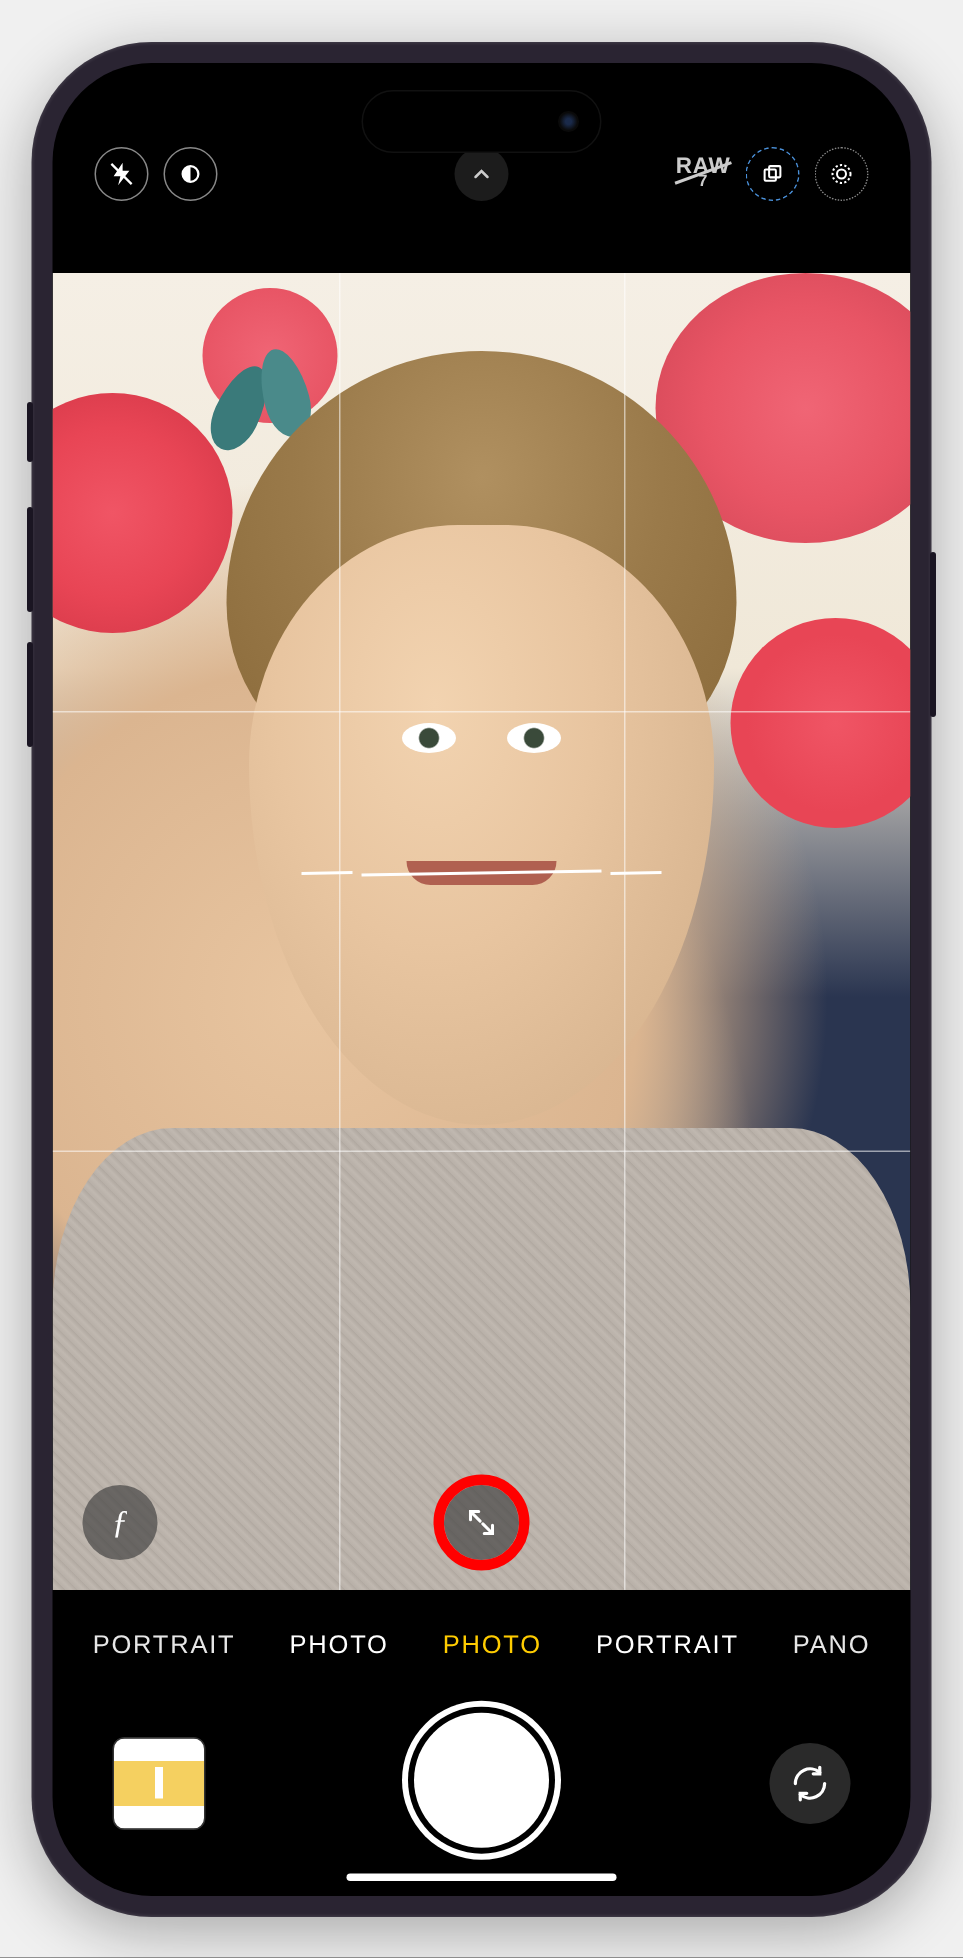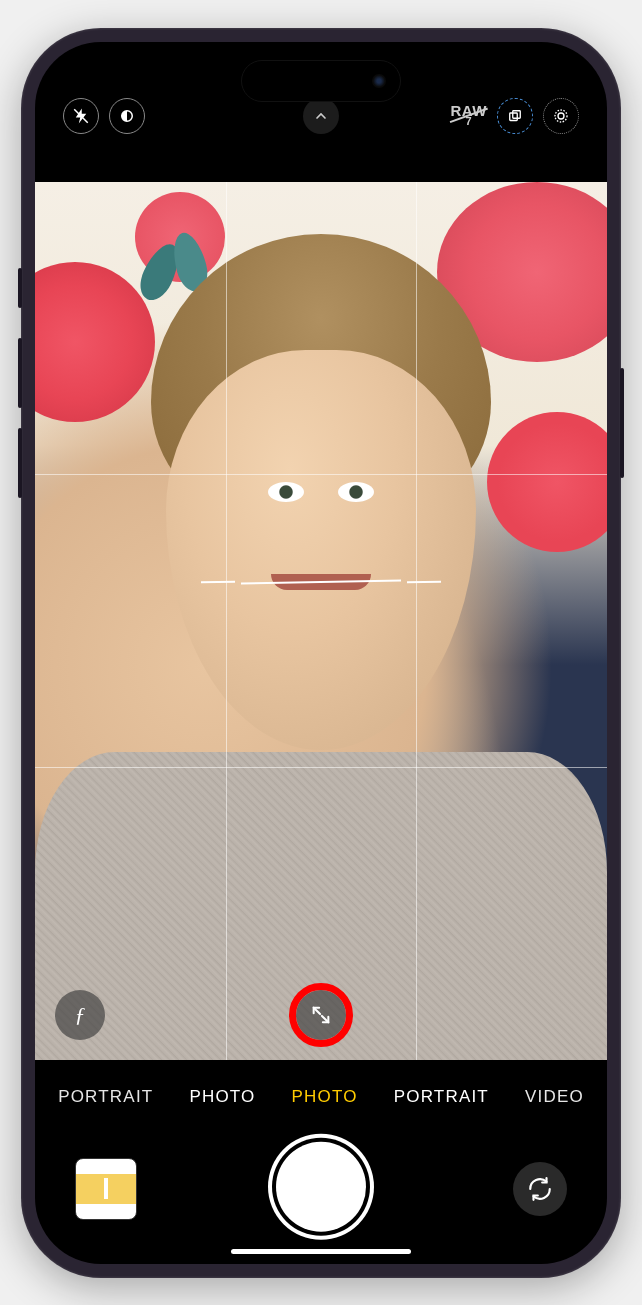--- a/index.html
+++ b/index.html
@@ -395,21 +395,21 @@
         </span>
       </div>
       <div class="annotate-ring"></div>
     </div>
 
     <div class="mode-row">
       <span class="mode edge-l">PORTRAIT</span>
       <span class="mode">PHOTO</span>
       <span class="mode selected">PHOTO</span>
       <span class="mode">PORTRAIT</span>
-      <span class="mode edge-r">VIDEO</span>
+      <span class="mode edge-r">PANO</span>
     </div>
 
     <div class="bottom-row">
       <div class="thumb"></div>
       <div class="shutter"></div>
       <div class="flip">
         <span>
           <svg width="26" height="26" viewBox="0 0 24 24" fill="none" stroke="#fff" stroke-width="2" stroke-linecap="round">
             <path d="M3 12 a9 9 0 0 1 15 -6.7"></path>
             <polyline points="18 2 18 6 14 6"></polyline>

